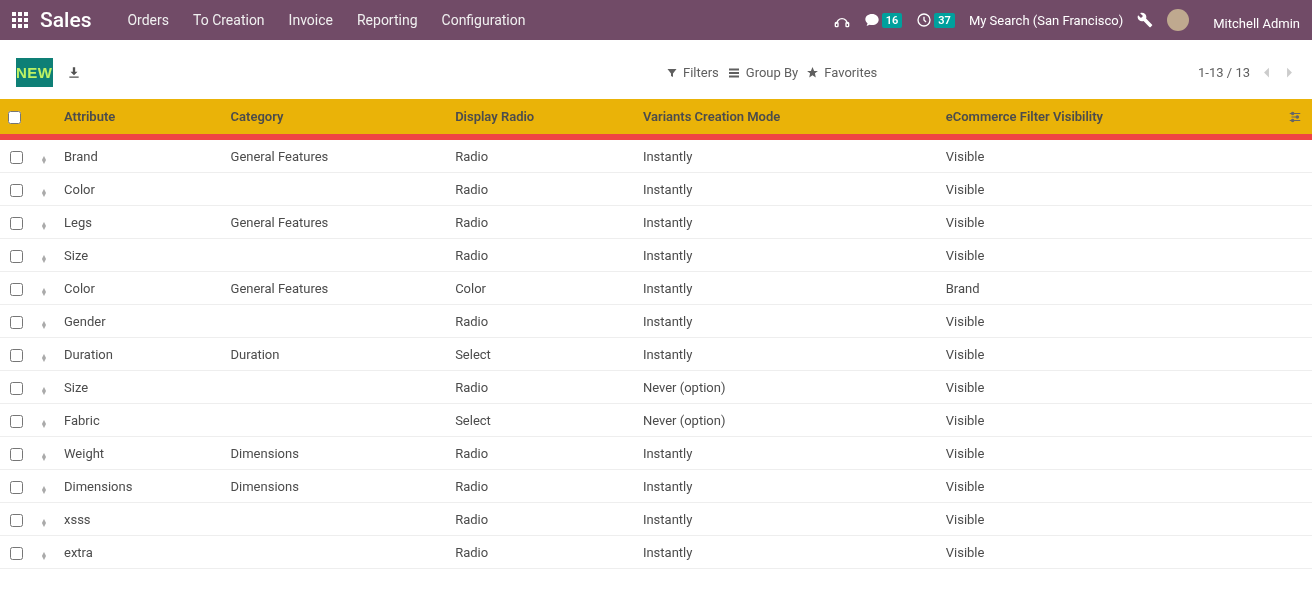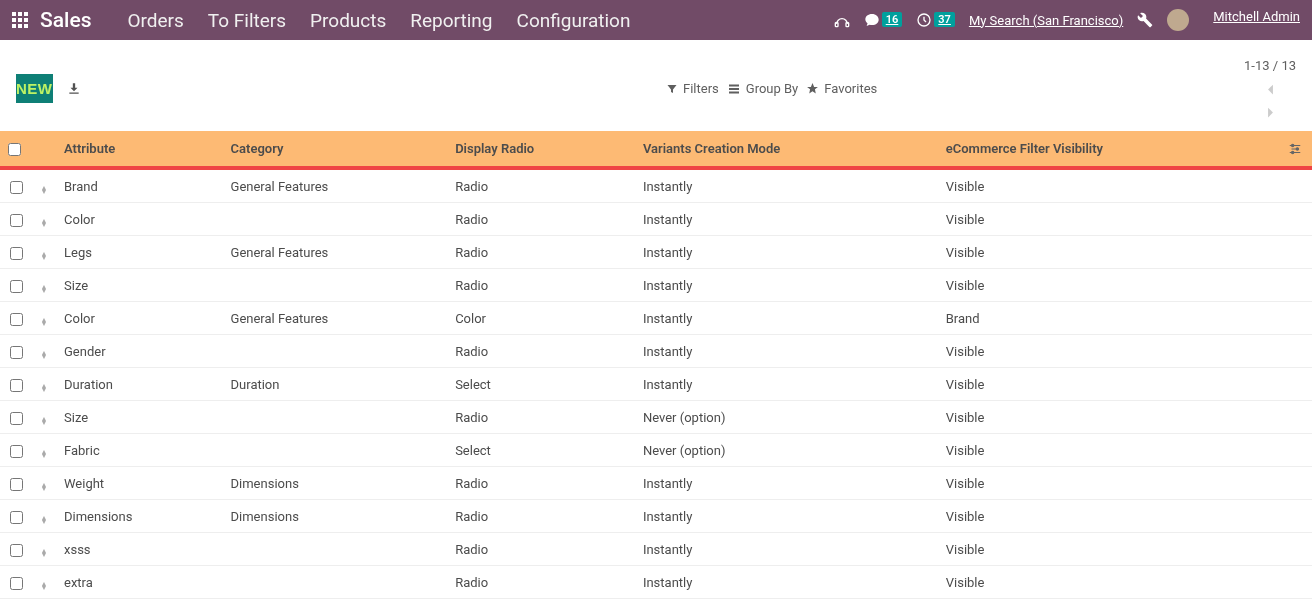--- a/index.html
+++ b/index.html
@@ -3,43 +3,43 @@
 <meta charset="utf-8">
 <style>
   * { box-sizing: border-box; margin: 0; padding: 0; }
   body { font-family: -apple-system, BlinkMacSystemFont, "Segoe UI", Roboto, "Helvetica Neue", Arial, sans-serif; font-size: 13px; color: #4c4c4c; background: #fff; }
   
   .topbar { background: #714B67; height: 40px; display: flex; align-items: center; color: #fff; padding: 0 12px; }
   .topbar-left { display: flex; align-items: center; gap: 8px; }
   .apps-icon { width: 16px; height: 16px; display: grid; grid-template-columns: repeat(3,4px); grid-template-rows: repeat(3,4px); gap: 2px; cursor: pointer; }
   .apps-icon span { background: #fff; width: 4px; height: 4px; }
   .brand { font-size: 21px; font-weight: 500; margin-left: 4px; margin-right: 16px; }
-  .nav-item { font-size: 19px; padding: 0 12px; cursor: pointer; color: #f0f0f0; }
+  .nav-item { font-size: 14px; padding: 0 12px; cursor: pointer; color: #f0f0f0; }
   .topbar-right { margin-left: auto; display: flex; align-items: center; gap: 14px; }
-  .icon-btn { display: flex; align-items: flex-start; gap: 2px; cursor: pointer; font-size: 13px; text-decoration: underline; }
+  .icon-btn { display: flex; align-items: flex-end; gap: 2px; cursor: pointer; font-size: 13px; }
   .badge { background: #00A09D; color: #fff; font-size: 11px; padding: 0 4px; border-radius: 2px; line-height: 15px; height: 15px; font-weight: 600; }
   .avatar { width: 22px; height: 22px; border-radius: 50%; background: #bfa98f; display: inline-block; }
   
   .controlpanel { padding: 8px 16px 0 16px; }
   .cp-top { display: flex; align-items: flex-start; }
   .breadcrumb { font-size: 18px; color: #5f5f5f; padding-top: 6px; }
   .search-wrap { margin-left: auto; width: 50%; border-bottom: 1px solid #ddd; display: flex; align-items: center; position: relative; }
   .search-input { border: none; outline: none; width: 100%; font-size: 14px; padding: 6px 0; color: #666; }
   .search-icon { color: #6c6c6c; cursor: pointer; }
   
   .cp-bottom { display: flex; align-items: center; margin-top: 10px; padding-bottom: 8px; }
   .btn-new { background: #0e7f76; color: #bef264; border: none; padding: 6px 0; font-size: 15px; font-weight: 600; cursor: pointer; letter-spacing: 0.5px; }
   .btn-icon { color: #525252; margin-left: 14px; cursor: pointer; font-size: 15px; }
   .filter-bar { margin-left: auto; width: 50%; display: flex; align-items: center; gap: 8px; padding-left: 10px; }
   .filter-item { display: flex; align-items: center; gap: 5px; color: #5f5f5f; cursor: pointer; font-size: 13px; }
-  .pager { margin-left: auto; display: flex; align-items: center; gap: 10px; color: #5f5f5f; font-size: 13px; flex-direction: column; }
+  .pager { margin-left: auto; display: flex; align-items: center; gap: 10px; color: #5f5f5f; font-size: 13px; }
   .pager-arrow { color: #ccc; font-size: 14px; cursor: pointer; padding: 0 2px; }
   
   .list { width: 100%; border-collapse: collapse; margin-top: 4px; }
-  .list th { text-align: left; font-weight: 600; font-size: 13px; padding: 10px 8px; border-bottom: 4px solid #ef4444; color: #4c4c4c; background: #fdba74; }
+  .list th { text-align: left; font-weight: 600; font-size: 13px; padding: 10px 8px; border-bottom: 6px solid #ef4444; color: #4c4c4c; background: #eab308; }
   .list td { padding: 8px 8px; border-bottom: 1px solid #eee; font-size: 13px; color: #4c4c4c; }
   .chk { width: 32px; text-align: center; }
   .chk input { vertical-align: middle; }
   .handle { width: 24px; color: #bbb; text-align: center; cursor: grab; }
   .th-opt { width: 32px; text-align: center; color: #666; cursor: pointer; }
   
   svg { display: block; }
   .sort-handle { display: inline-flex; flex-direction: column; line-height: 4px; font-size: 7px; color: #aaa; }
 </style>
 </head>
@@ -54,22 +54,22 @@
         <span></span>
         <span></span>
         <span></span>
         <span></span>
         <span></span>
         <span></span>
     </div>
     <div class="brand">Sales</div>
     <div id="nav-items" style="display: flex;">
         <div class="nav-item">Orders</div>
-        <div class="nav-item">To Filters</div>
-        <div class="nav-item">Products</div>
+        <div class="nav-item">To Creation</div>
+        <div class="nav-item">Invoice</div>
         <div class="nav-item">Reporting</div>
         <div class="nav-item">Configuration</div>
       </div>
   </div>
   <div class="topbar-right">
     <div class="icon-btn">
       <svg width="16" height="16" viewBox="0 0 24 24" fill="none" stroke="#fff" stroke-width="2">
           <path d="M4 18a8 8 0 1 1 16 0"></path>
           <rect x="2" y="16" width="4" height="6" rx="1"></rect>
           <rect x="18" y="16" width="4" height="6" rx="1"></rect>

